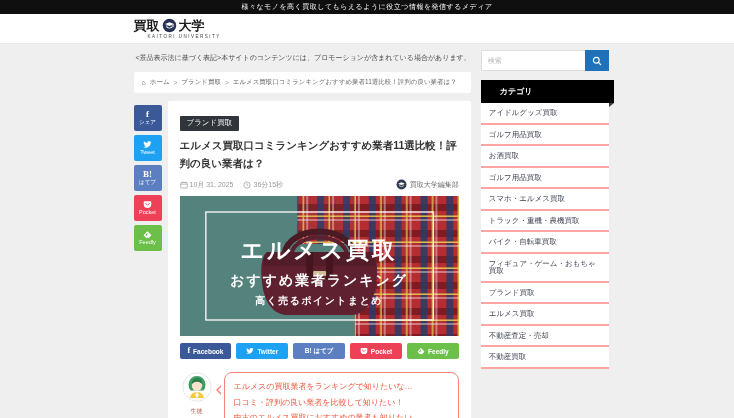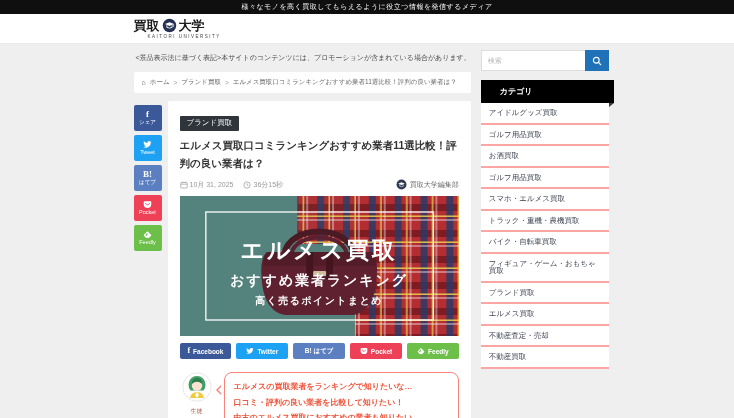--- a/index.html
+++ b/index.html
@@ -48,21 +48,21 @@
   .hshare { display:flex; gap:5px; margin-top:7px; }
   .hbtn { flex:1; height:16px; border-radius:2px; color:#fff; font-size:6.5px; font-weight:bold; display:flex; align-items:center; justify-content:center; gap:3px; cursor:pointer; }
   .hbtn .hic { font-size:8px; line-height:1; font-family:"Liberation Serif",serif; }
 
   .bubble-row { display:flex; gap:10px; margin-top:13px; align-items:flex-start; }
   .speaker { width:34px; text-align:center; }
   .speaker-label { font-size:6px; color:#b0604f; margin-top:1px; }
   .bubble { flex:1; border:1px solid #f8837a; border-radius:8px; padding:6px 9px; position:relative; background:#fff; }
   .bubble:before { content:""; position:absolute; left:-9px; top:12px; border:5px solid transparent; border-right:5px solid #f8837a; border-left:none; }
   .bubble:after  { content:""; position:absolute; left:-7px; top:13px; border:4px solid transparent; border-right:4px solid #fff; border-left:none; }
-  .bubble-line { font-size:8px; font-weight:bold; color:#f0543a; line-height:1.95; }
+  .bubble-line { font-size:8px; font-weight:normal; color:#f0543a; line-height:1.95; }
 
   .search-row { display:flex; margin-bottom:9px; }
   .search-input { flex:1; height:21px; border:1px solid #ddd; border-right:none; background:#fff; padding:0 6px; font-size:7px; color:#333; outline:none; }
   .search-input::placeholder { color:#bbb; }
   .search-btn { width:24px; height:21px; background:#1f72b8; border:none; cursor:pointer; display:flex; align-items:center; justify-content:center; }
 
   .cat-header { position:relative; background:#000; color:#fff; font-size:8px; font-weight:bold; padding:6px 19px; width:calc(100% + 5px); }
   .cat-header:after { content:""; position:absolute; right:0; bottom:-4px; border-top:4px solid #3a3a3a; border-right:5px solid transparent; }
   .cat-list { list-style:none; background:#fff; }
   .cat-list li { padding:6px 8px; font-size:7.5px; color:#3f4554; border-bottom:2px solid #fca5a5; cursor:pointer; line-height:1; }

